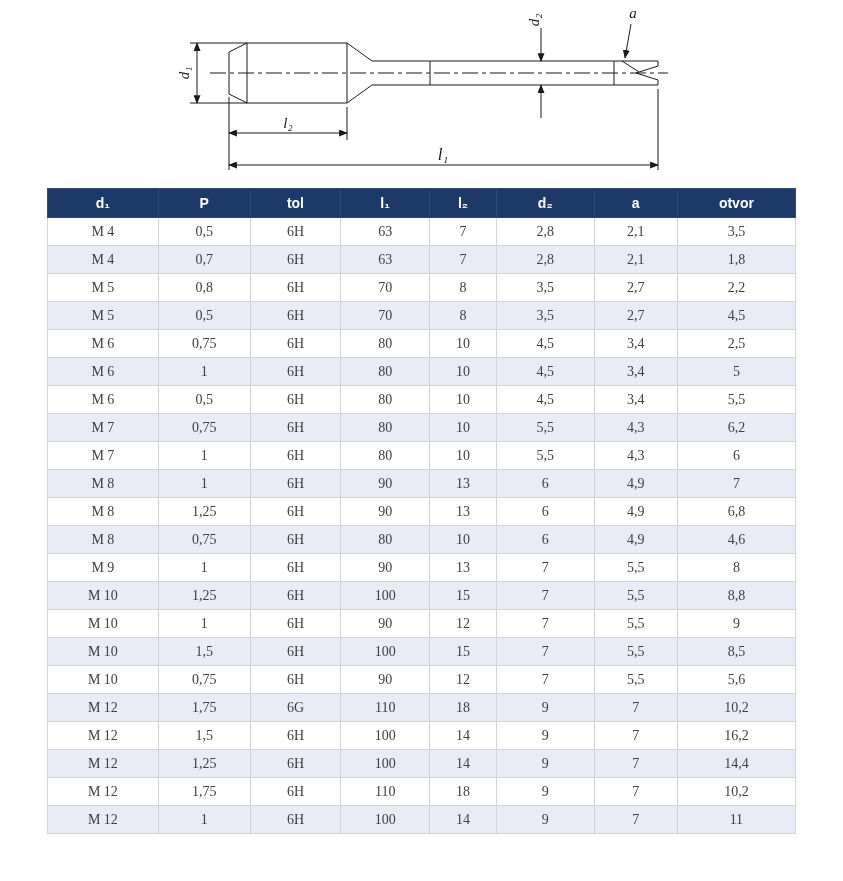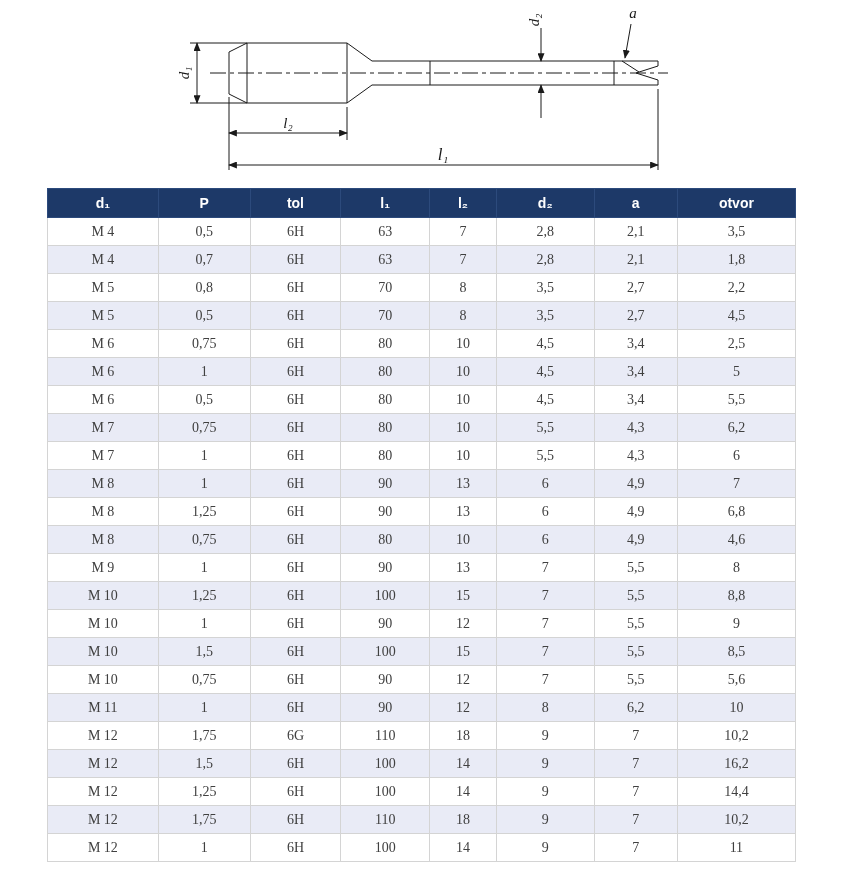--- a/index.html
+++ b/index.html
@@ -327,30 +327,20 @@
           <td>M 10</td>
           <td>0,75</td>
           <td>6H</td>
           <td>90</td>
           <td>12</td>
           <td>7</td>
           <td>5,5</td>
           <td>5,6</td>
         </tr>
         <tr>
-          <td>M 11</td>
-          <td>1</td>
-          <td>6H</td>
-          <td>90</td>
-          <td>12</td>
-          <td>8</td>
-          <td>6,2</td>
-          <td>10</td>
-        </tr>
-        <tr>
           <td>M 12</td>
           <td>1,75</td>
           <td>6G</td>
           <td>110</td>
           <td>18</td>
           <td>9</td>
           <td>7</td>
           <td>10,2</td>
         </tr>
         <tr>

